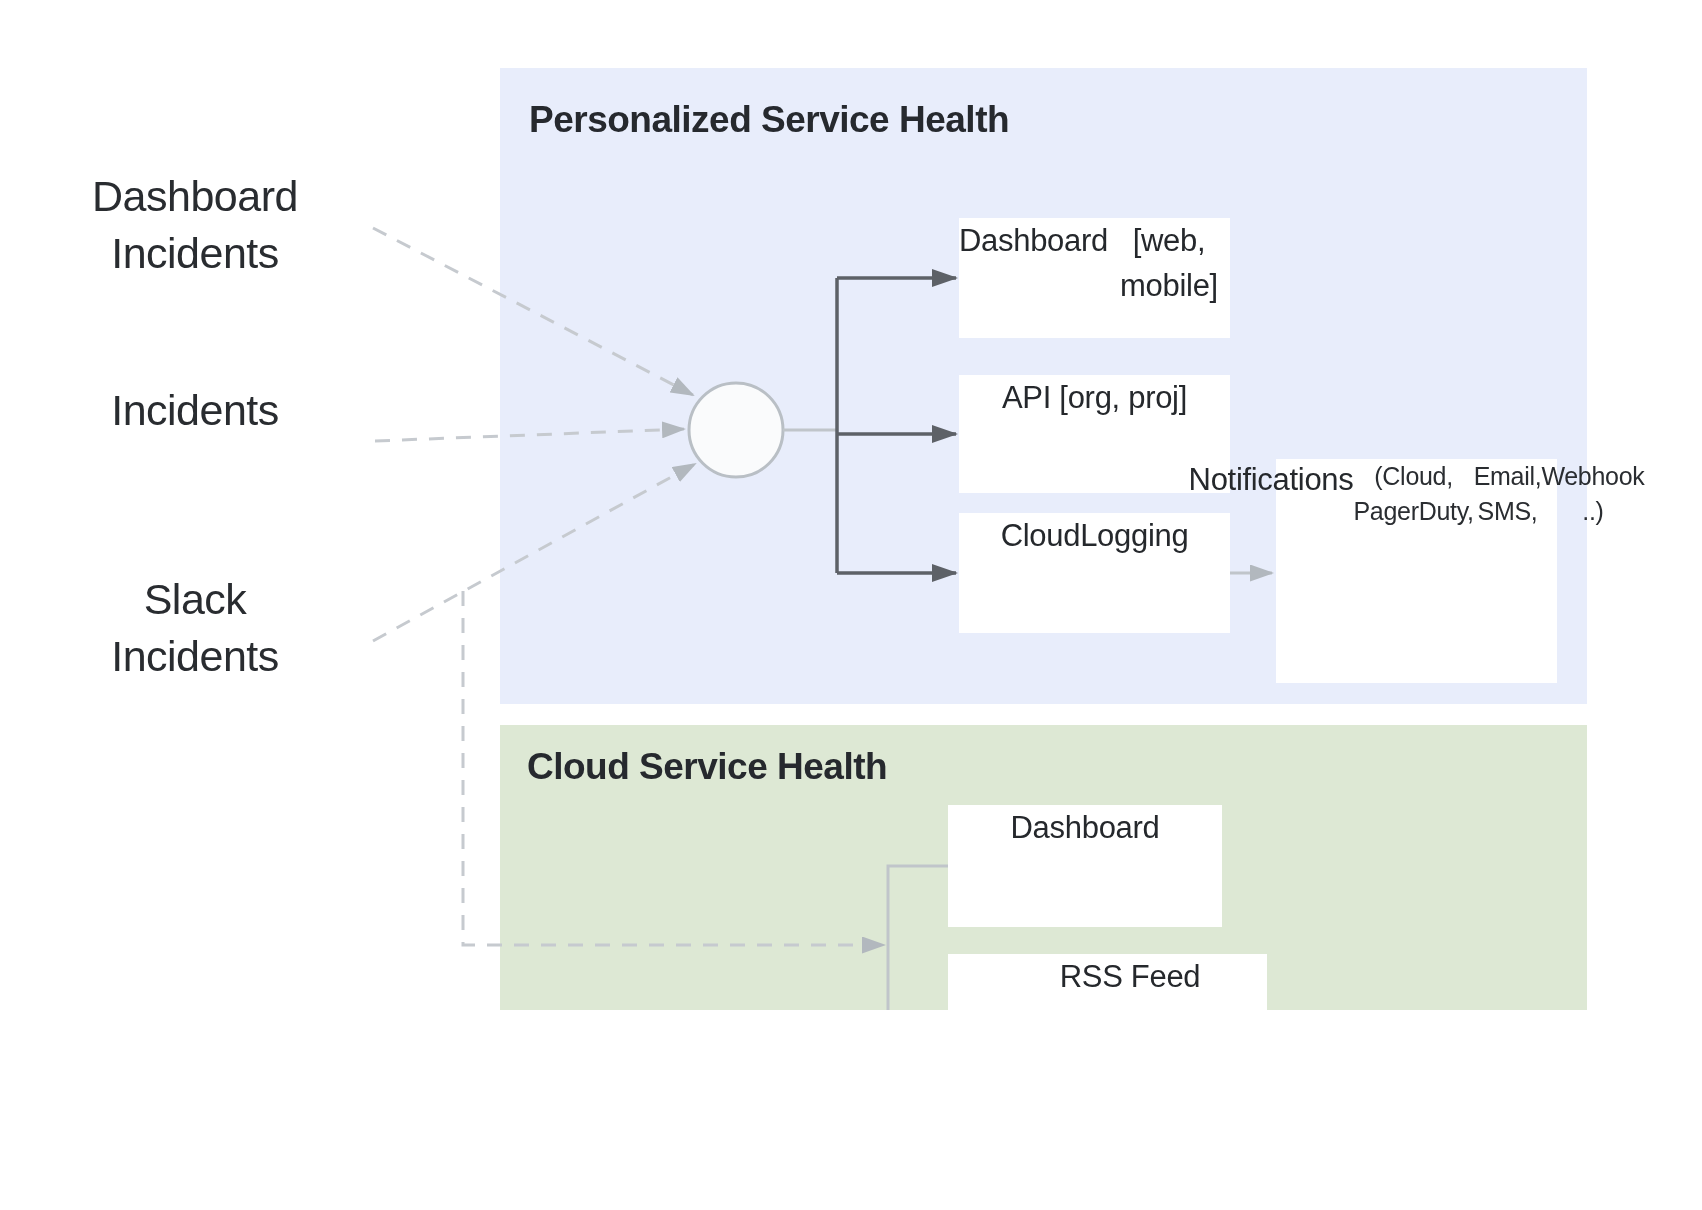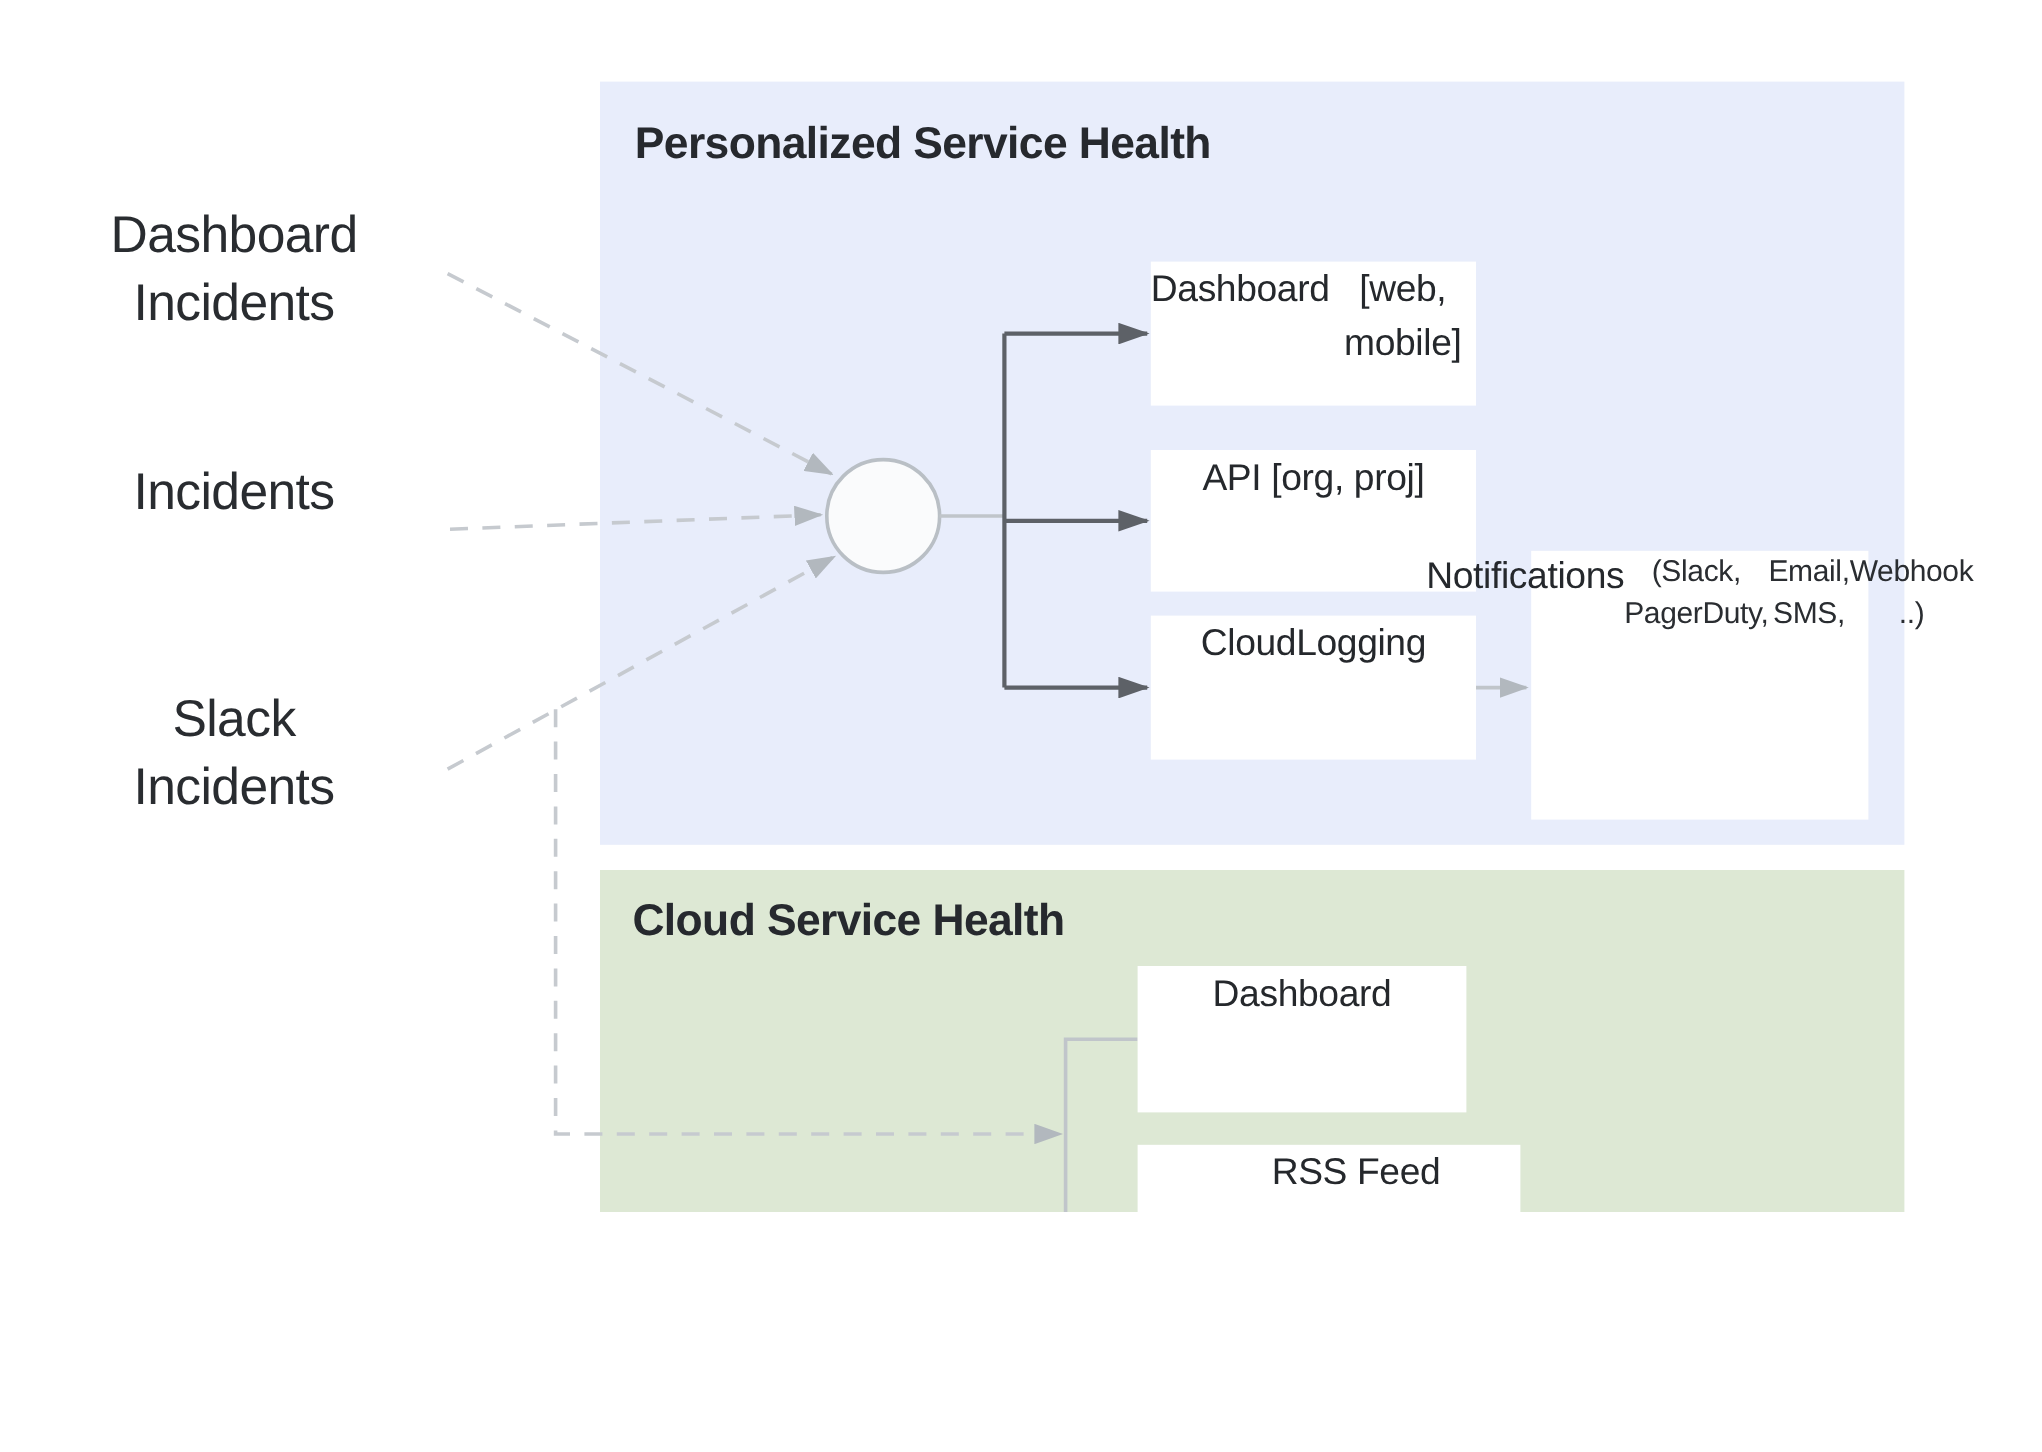--- a/index.html
+++ b/index.html
@@ -101,21 +101,21 @@
   </div>
   <div class="node b-cloud">
     <div>Cloud</div>
     <div>Logging</div>
   </div>
   <div class="node b-api">
     <div>API [org, proj]</div>
   </div>
   <div class="node b-notif">
     <div class="notif-title">Notifications</div>
-    <div class="notif-sub">(Slack, PagerDuty,</div>
+    <div class="notif-sub">(Cloud, PagerDuty,</div>
     <div class="notif-sub">Email, SMS,</div>
     <div class="notif-sub">Webhook ..)</div>
   </div>
 
   <div class="node g-dash">
     <div>Dashboard</div>
   </div>
   <div class="node g-rss">
     <div>RSS Feed</div>
   </div>

